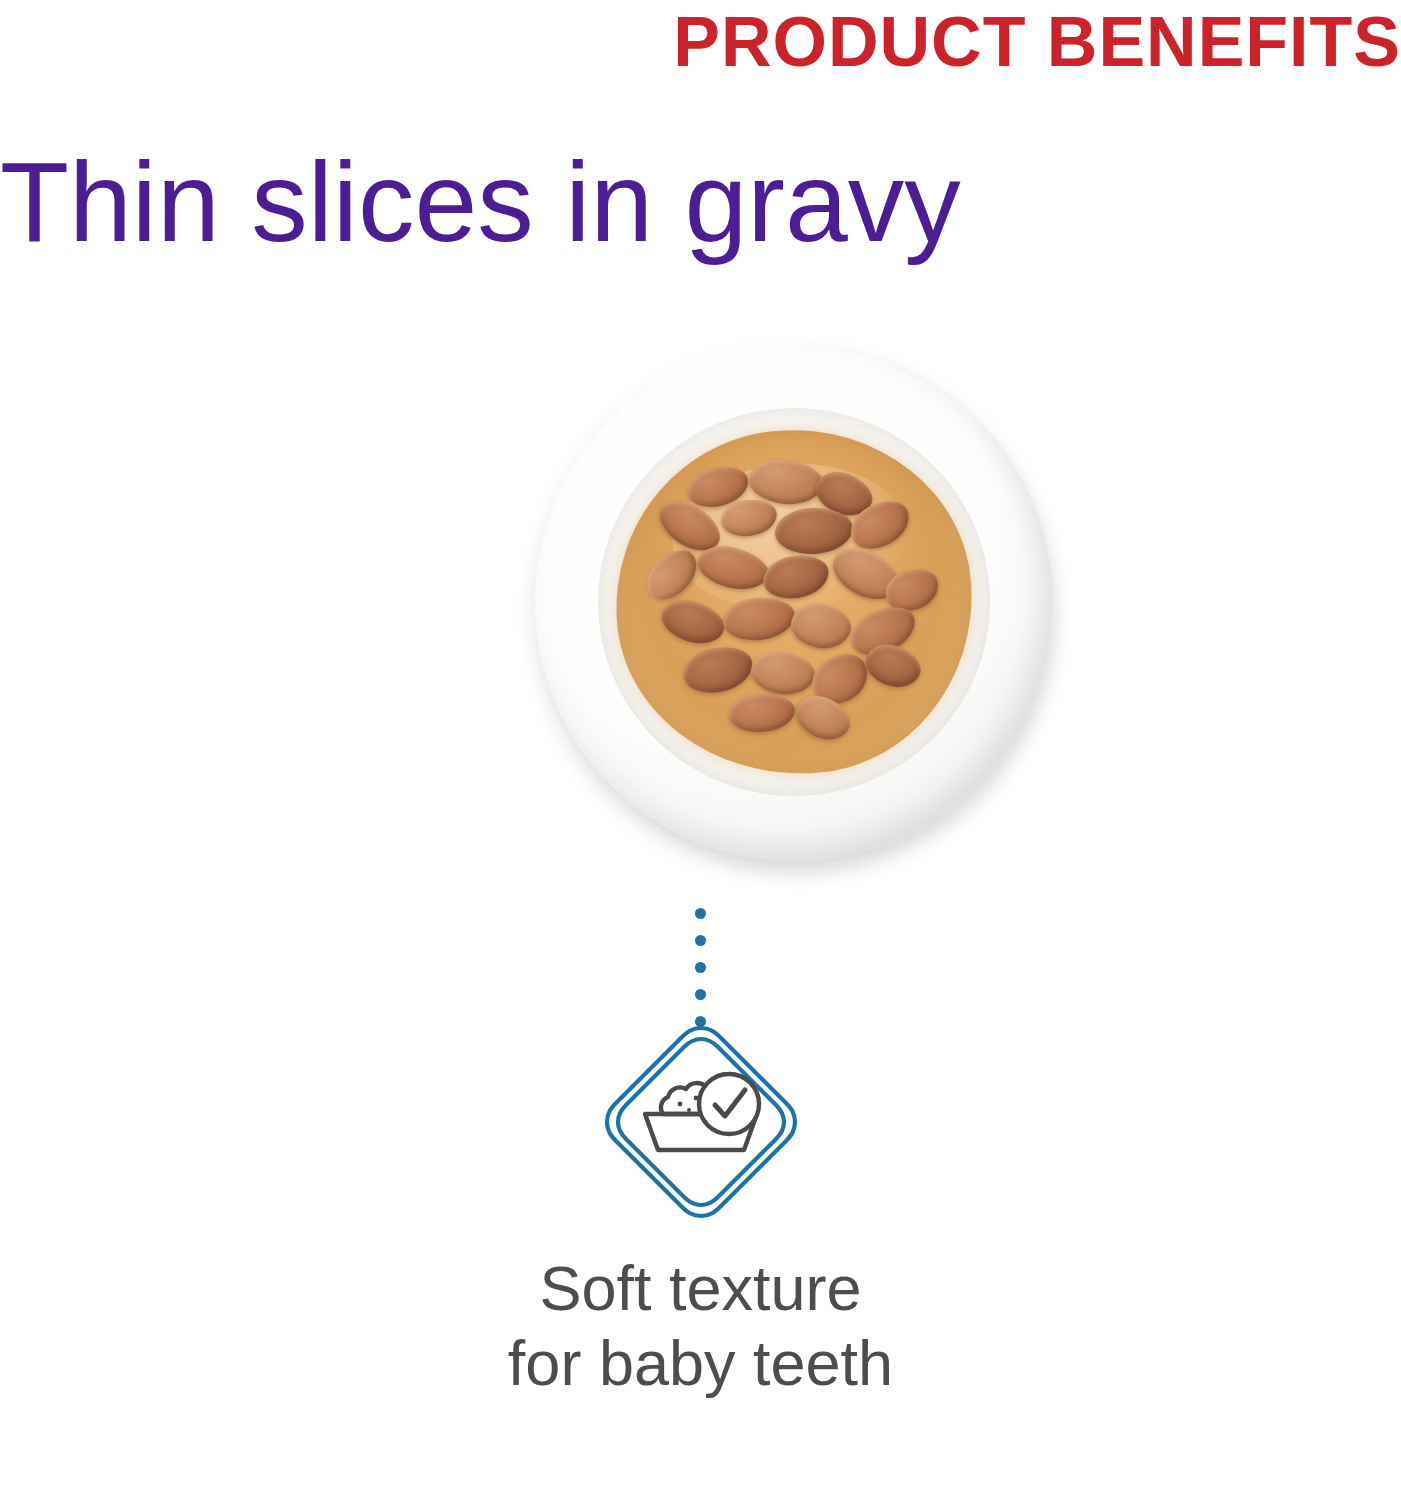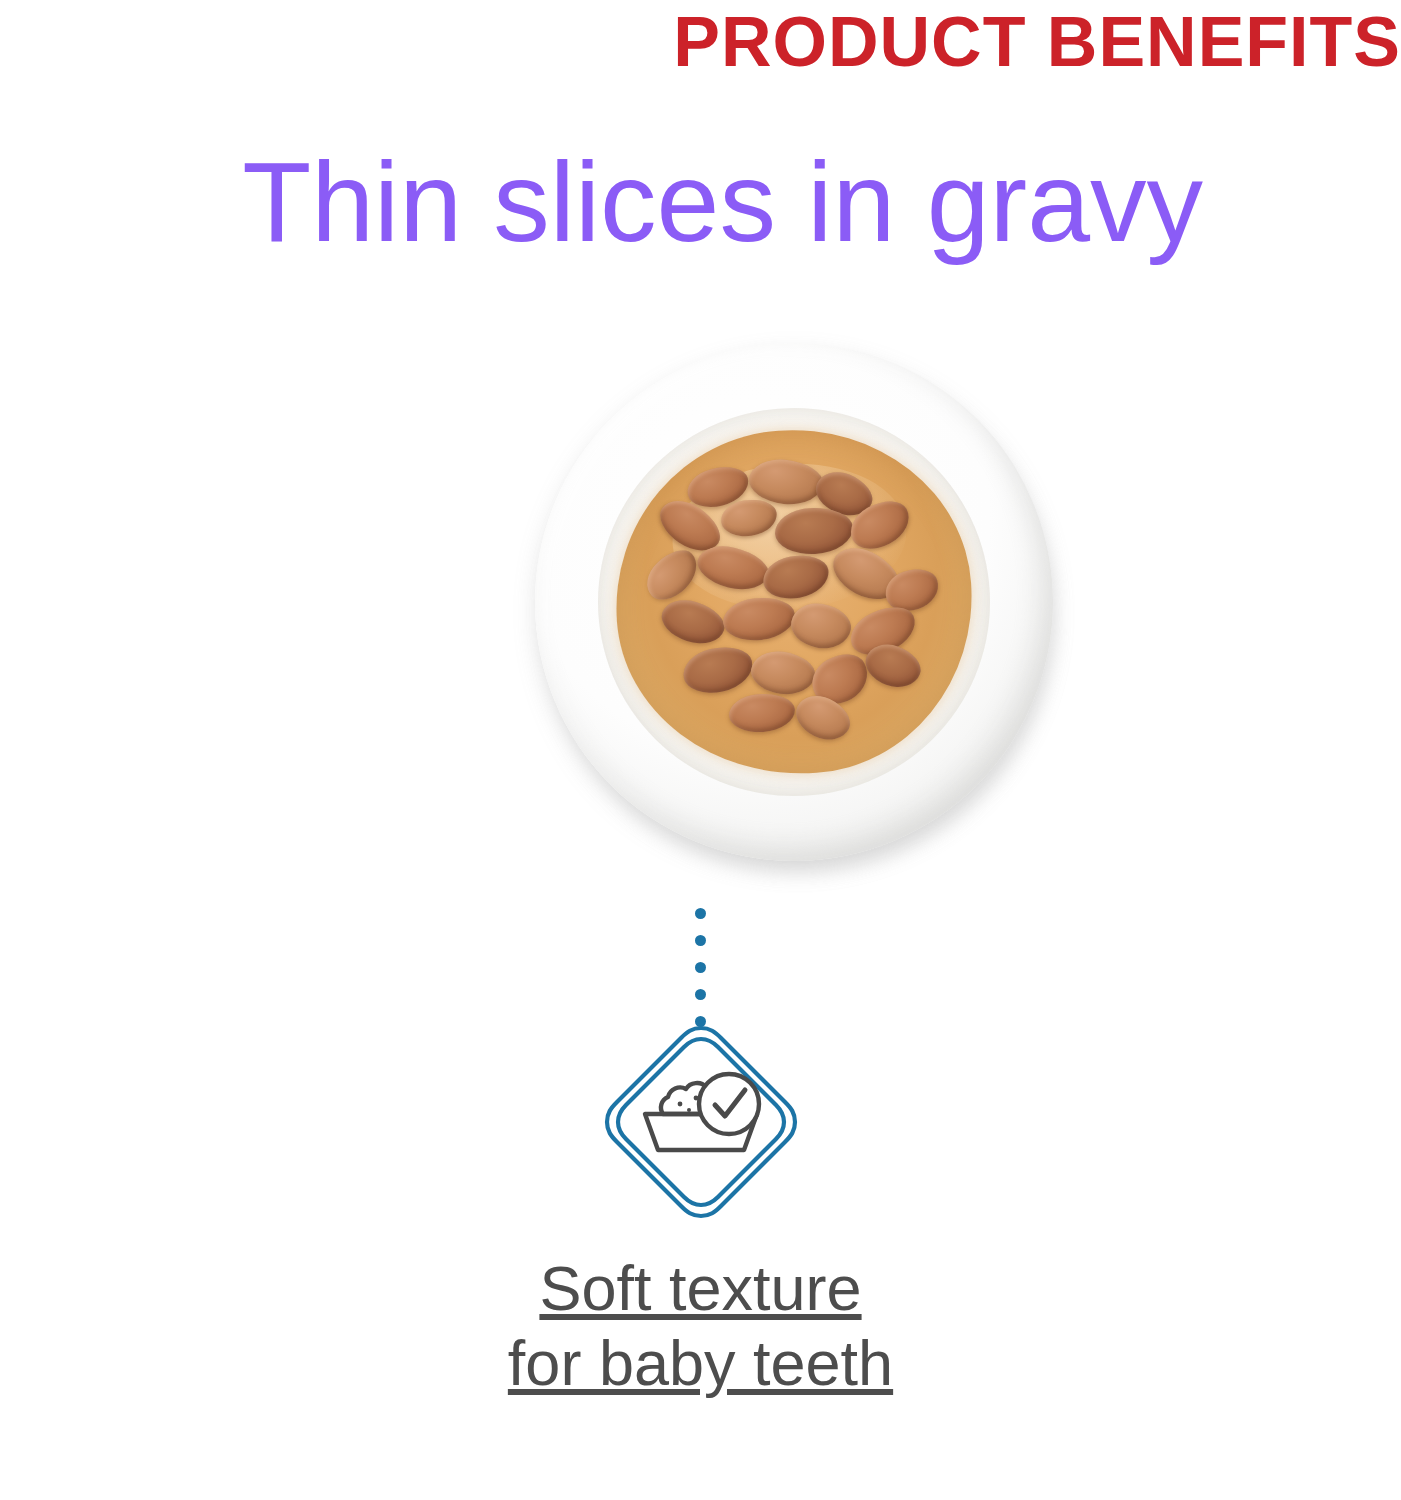--- a/index.html
+++ b/index.html
@@ -23,24 +23,24 @@
     font-size:70px;
     font-weight:bold;
     letter-spacing:1px;
     color:#CC2229;
     line-height:1.05;
     white-space:nowrap;
   }
   .headline {
     position:absolute;
     top:140px; left:0; width:1203px;
-    text-align:right;
+    text-align:left;
     font-size:113px;
     font-weight:400;
-    color:#8b5cf6;
+    color:#4c1d95;
     line-height:1.1;
     white-space:nowrap;
   }
 
   
   .bowl-wrap {
     position:absolute;
     left:527px; top:337px;
     width:546px; height:546px;
   }
@@ -154,21 +154,20 @@
   
   .caption {
     position:absolute;
     left:0; top:1251px; width:1401px;
     text-align:center;
     font-size:63px;
     font-weight:400;
     color:#4D4D4D;
     line-height:1.19;
     white-space:pre-line;
-    text-decoration:underline;
   }
 
   
   .footer { position:absolute; left:0; bottom:0; width:1401px; height:100px; }
 </style>
 </head>
 <body>
 
 <div class="page">
 

